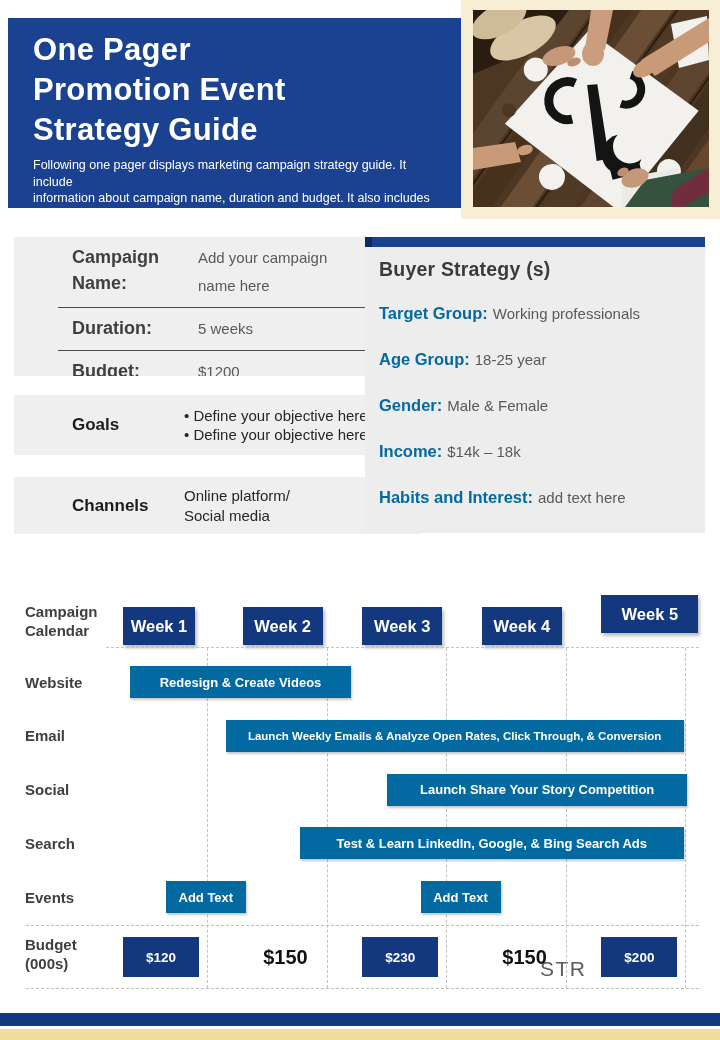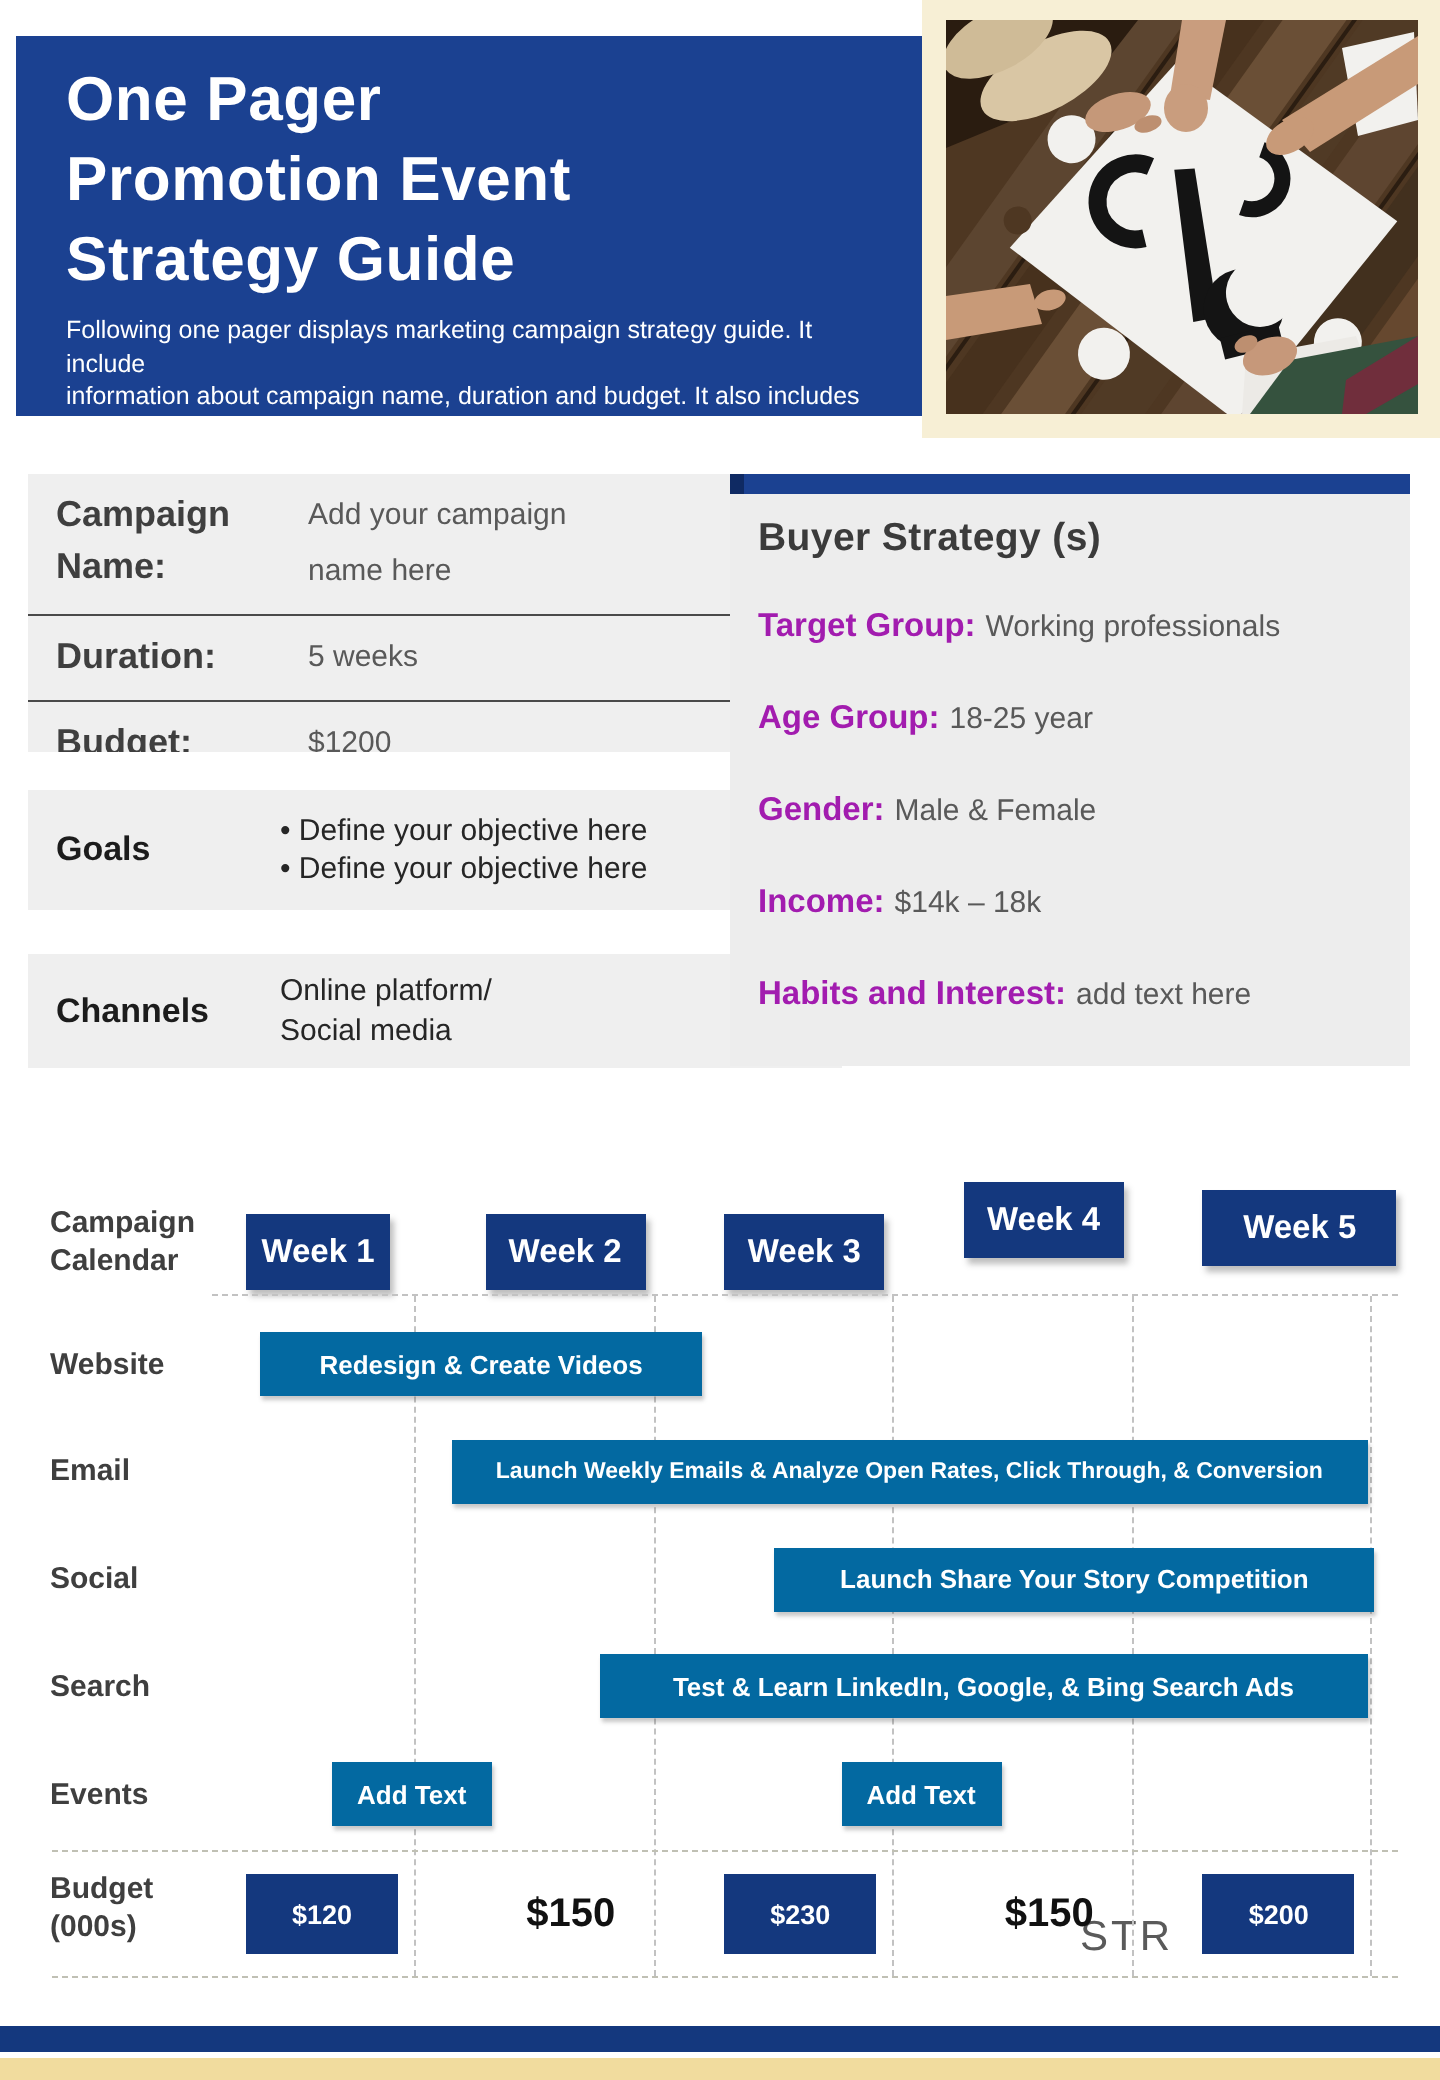--- a/index.html
+++ b/index.html
@@ -23,21 +23,21 @@
   }
 
   
   .photo-frame {
     position:absolute; left:461px; top:0; width:259px; height:219px;
     background:#f7efd5;
   }
   .photo-frame svg { position:absolute; left:12px; top:10px; width:236px; height:197px; }
 
   
-  .panel { position:absolute; left:14px; width:407px; background:#efefef; }
+  .panel { position:absolute; left:14px; width:407px; background:#efefef;padding-left:44px; }
   #campaign-table { top:237px; height:139px; overflow:hidden; }
   .ct-row { display:flex; padding:7px 6px 7px 14px; }
   .ct-row + .ct-row { border-top:1px solid #4a4a4a; }
   .ct-label { width:112px; font-weight:bold; font-size:18px; line-height:26px; color:#3f3f3f; flex:none; }
   .ct-value { width:160px; font-size:15px; line-height:28px; color:#595959; margin-left:14px; white-space:pre-line; }
 
   .flex-panel { display:flex; align-items:center; }
   #goals-panel { top:395px; height:60px; }
   #channels-panel { top:477px; height:57px; }
   .p-label { width:126px; padding-left:14px; font-weight:bold; font-size:17px; color:#1c1c1c; flex:none; }
@@ -46,21 +46,21 @@
   #goals-list { list-style:none; }
   #goals-list li::before { content:"• "; }
 
   
   .persona { position:absolute; left:365px; top:237px; width:340px; height:296px; background:#ededed; }
   .persona-bar { position:absolute; left:0; top:0; width:100%; height:10px; background:#1b4191; }
   .persona-bar-notch { position:absolute; left:0; top:0; width:7px; height:10px; background:#0f2a63; display:block; }
   .persona h2 { margin:21px 0 0 14px; font-size:19.5px; color:#3b3b3b; letter-spacing:.2px; }
   .bp-field { margin:27px 0 0 14px; font-size:15px; color:#595959; }
   .bp-field.first { margin-top:23px; }
-  .bp-label { font-weight:bold; font-size:16.5px; color:#a21caf; margin-right:5px; }
+  .bp-label { font-weight:bold; font-size:16.5px; color:#0369a1; margin-right:5px; }
 
   
   #gantt { position:absolute; left:0; top:590px; width:720px; height:400px; }
   .gc-title { position:absolute; left:25px; top:12px; width:86px;
     font-weight:bold; font-size:15px; line-height:19px; color:#3f3f3f; }
   .week-box { position:absolute; height:38px; background:#14387e; color:#fff;
     font-weight:bold; font-size:16.5px; display:flex; align-items:center; justify-content:center;
     box-shadow:2px 3px 3px rgba(70,70,70,.35); }
   .row-label { position:absolute; left:25px; font-weight:bold; font-size:15px; color:#3f3f3f;
     height:32px; display:flex; align-items:center; }
@@ -193,21 +193,21 @@
 </section>
 
 <section id="gantt">
   <div class="gc-title">Campaign Calendar</div>
   <div class="budget-label">Budget
 (000s)</div>
   <div class="watermark">STR</div>
 <div class="week-box" style="left: 123px; top: 17px; width: 72px;">Week 1</div>
     <div class="week-box" style="left: 242.6px; top: 17px; width: 80px;">Week 2</div>
     <div class="week-box" style="left: 362.2px; top: 17px; width: 80px;">Week 3</div>
-    <div class="week-box" style="left: 481.8px; top: 1px; width: 80px;">Week 4</div>
+    <div class="week-box" style="left: 481.8px; top: 17px; width: 80px;">Week 4</div>
     <div class="week-box" style="left: 601.4px; top: 5px; width: 97px;">Week 5</div>
     <div class="hline" style="left: 106px; top: 57px; width: 593px; border-top-color: rgb(194, 194, 194);"></div>
     <div class="vline" style="left: 207px;"></div>
     <div class="vline" style="left: 326.6px;"></div>
     <div class="vline" style="left: 446.2px;"></div>
     <div class="vline" style="left: 565.8px;"></div>
     <div class="vline" style="left: 685.4px;"></div>
     <div class="hline" style="left: 26px; top: 335px; width: 673px;"></div>
     <div class="hline" style="left: 26px; top: 398px; width: 673px;"></div>
     <div class="row-label" style="top: 76px;">Website</div>

